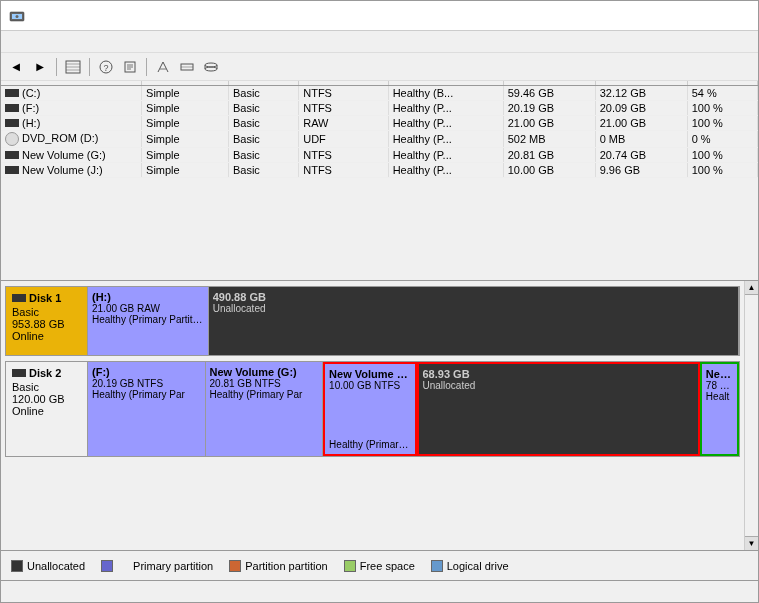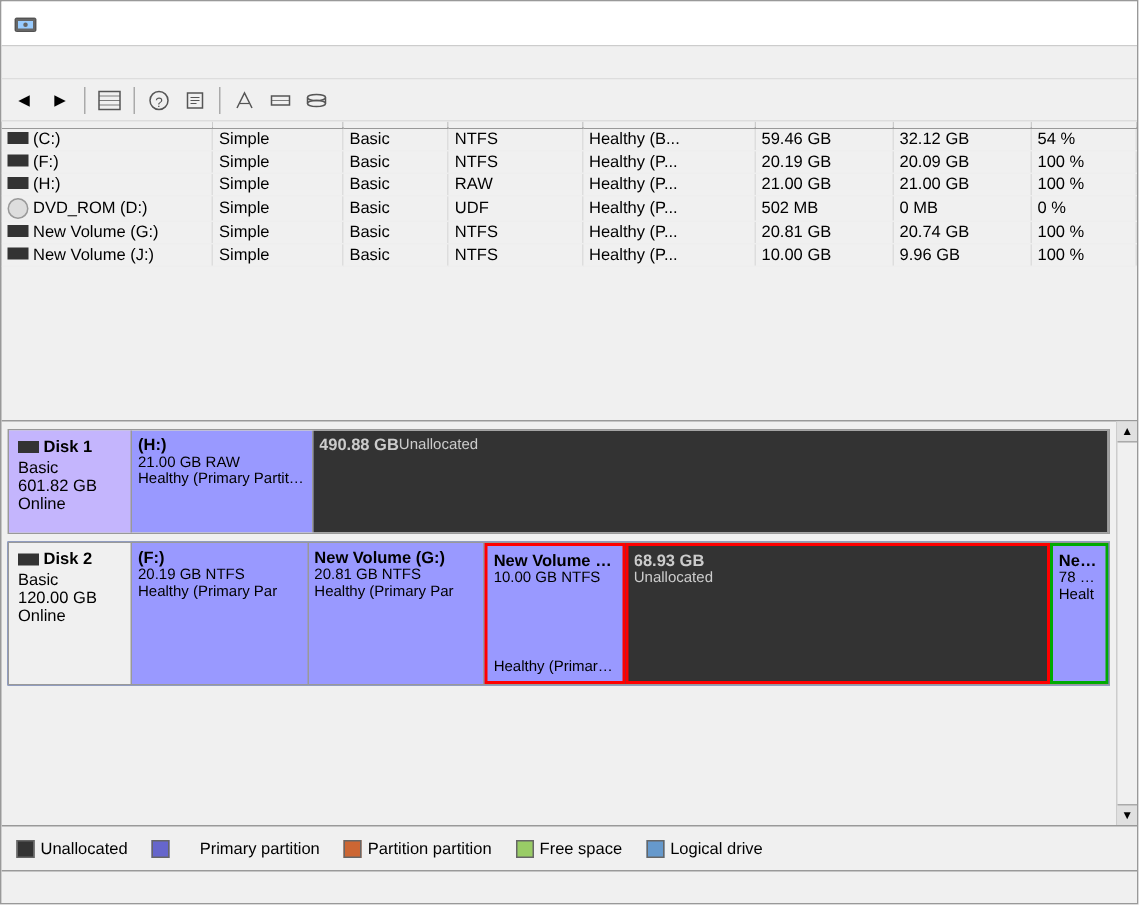--- a/index.html
+++ b/index.html
@@ -222,43 +222,43 @@
     <td>9.96 GB</td>
     <td>100 %</td>
   </tr>
           </tbody>
       </table>
     </div>
 
     <div class="disk-area-with-scroll" style="flex:1; overflow:hidden; position:relative;">
       <div class="disk-inner" id="disk-visual-inner" style="flex:1; overflow-y:auto; padding-bottom:4px;">
           <div style="display: flex; margin: 5px 4px; border: 1px solid rgb(153, 153, 153); background: rgb(255, 255, 255); min-height: 70px;">
-            <div style="width: 82px; min-width: 82px; padding: 5px 6px; border-right: 1px solid rgb(153, 153, 153); background: #c4b5fd; font-size: 11px;">
+            <div style="width: 82px; min-width: 82px; padding: 5px 6px; border-right: 1px solid rgb(153, 153, 153); background: #eab308; font-size: 11px;">
     <div style="display:flex;align-items:center;margin-bottom:2px;">
       <span style="display:inline-block;width:14px;height:8px;background:#333;margin-right:3px;"></span>
       <strong>Disk 1</strong>
     </div>
     <div>Basic</div>
-    <div>601.82 GB</div>
+    <div>953.88 GB</div>
     <div>Online</div>
   </div>
             <div style="flex: 1 1 0%; display: flex; overflow: hidden;">
               <div style="flex: 3 1 0%; border-right: 1px solid rgb(153, 153, 153); padding: 4px; font-size: 10px; overflow: hidden; display: flex; flex-direction: column; background: rgb(153, 153, 255); color: rgb(0, 0, 0);">
       <div style="font-weight:bold;font-size:11px;overflow:hidden;text-overflow:ellipsis;white-space:nowrap;">(H:)</div>
       <div style="overflow:hidden;text-overflow:ellipsis;white-space:nowrap;">21.00 GB RAW</div>
       <div style="overflow:hidden;text-overflow:ellipsis;white-space:nowrap;">Healthy (Primary Partition)</div>
     </div>
-              <div style="flex: 14 1 0%; border-right: 1px solid rgb(153, 153, 153); padding: 4px; font-size: 10px; overflow: hidden; display: flex; background: rgb(51, 51, 51); color: rgb(204, 204, 204);">
+              <div style="flex: 14 1 0%; border-right: 1px solid rgb(153, 153, 153); padding: 4px; font-size: 10px; overflow: hidden; display: flex; flex-direction: column; background: rgb(51, 51, 51); color: rgb(204, 204, 204);">
       <div style="font-weight:bold;font-size:11px;overflow:hidden;text-overflow:ellipsis;white-space:nowrap;">490.88 GB</div>
       <div style="overflow:hidden;text-overflow:ellipsis;white-space:nowrap;">Unallocated</div>
       <div style="overflow:hidden;text-overflow:ellipsis;white-space:nowrap;"></div>
     </div>
             </div>
           </div>
-          <div style="display: flex; margin: 5px 4px; border: 1px solid rgb(153, 153, 153); background: #1d4ed8; min-height: 70px;">
+          <div style="display: flex; margin: 5px 4px; border: 1px solid rgb(153, 153, 153); background: #eab308; min-height: 70px;">
             <div style="width: 82px; min-width: 82px; padding: 5px 6px; border-right: 1px solid rgb(153, 153, 153); background: rgb(240, 240, 240); font-size: 11px;">
     <div style="display:flex;align-items:center;margin-bottom:2px;">
       <span style="display:inline-block;width:14px;height:8px;background:#333;margin-right:3px;"></span>
       <strong>Disk 2</strong>
     </div>
     <div>Basic</div>
     <div>120.00 GB</div>
     <div>Online</div>
   </div>
             <div style="flex: 1 1 0%; display: flex; overflow: hidden;">

